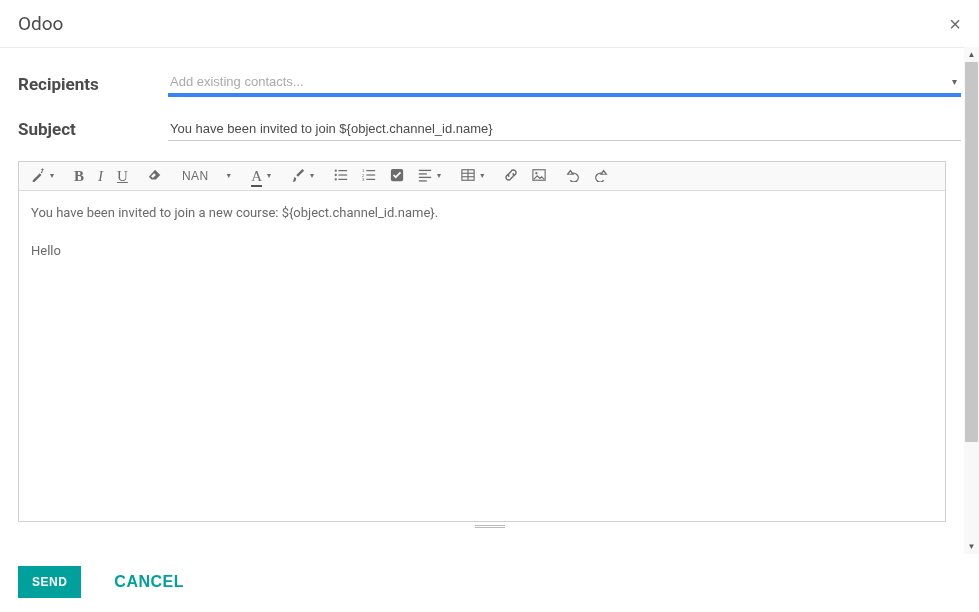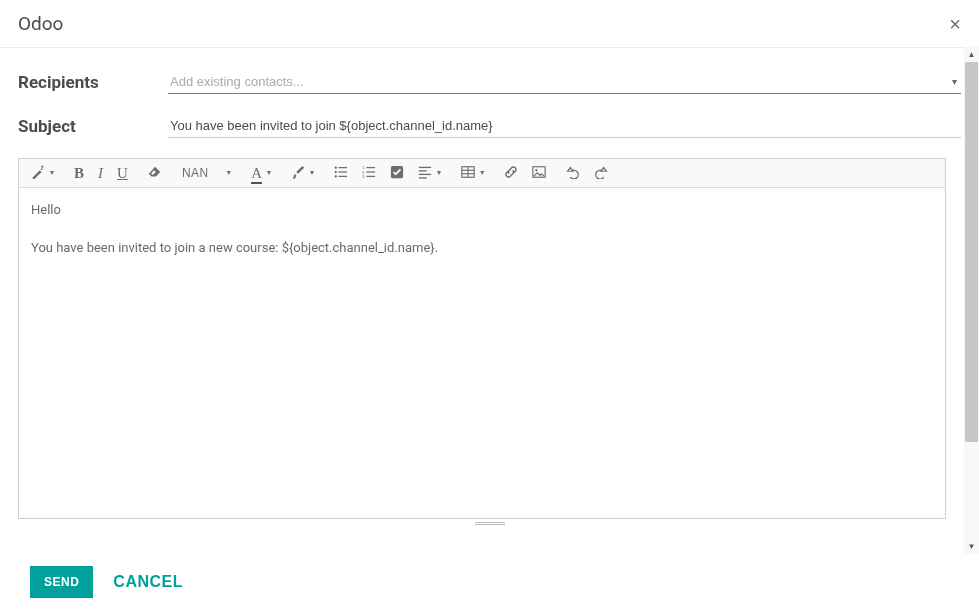--- a/index.html
+++ b/index.html
@@ -74,21 +74,21 @@
     font-size: 17px;
     color: #4c4c4c;
   }
   .form-field {
     flex: 1;
     position: relative;
   }
   .tags-input {
     width: 100%;
     border: none;
-    border-bottom: 1px solid #3b82f6;
+    border-bottom: 4px solid #3b82f6;
     padding: 4px 20px 4px 2px;
     font-size: 13px;
     outline: none;
     color: #ec4899;
   }
   .tags-input::placeholder { color: #aaa; }
   .dropdown-caret {
     position: absolute;
     right: 4px;
     top: 6px;
@@ -154,25 +154,25 @@
     width: 30px;
     height: 3px;
     border-top: 1px solid #bbb;
     border-bottom: 1px solid #bbb;
     position:relative;
   }
 
   .modal-footer {
     position: absolute;
     bottom: 0;
-    left: 12px;
+    left: 0;
     right: 0;
     padding: 10px 18px 14px 18px;
     display: flex;
-    gap: 16px;
+    gap: 29px;
     background:#fff;
   }
   .btn-primary {
     background: #00a09d;
     color: #fff;
     border: none;
     padding: 7px 14px;
     font-size: 12px;
     font-weight: 600;
     letter-spacing: 0.5px;
@@ -371,22 +371,22 @@
             <svg viewBox="0 0 16 16">
                 <path d="M12 7h2l-3-4-3 4h2a5 5 0 101 7" fill="none" stroke="#6d6d6d" stroke-width="1.5"></path>
               </svg>
           </span>
         </button>
       </div>
 
     </div>
 
     <div class="editor-content" contenteditable="true" style="">
+      <p>You have been invited to join a new course: ${object.channel_id.name}.</p>
       <p>Hello</p>
-      <p>You have been invited to join a new course: ${object.channel_id.name}.</p>
     </div>
   </div>
 
   <div class="resize-handle">
     <span class="grip"></span>
   </div>
 
 </div>
 
 <div class="scrollbar-track">

